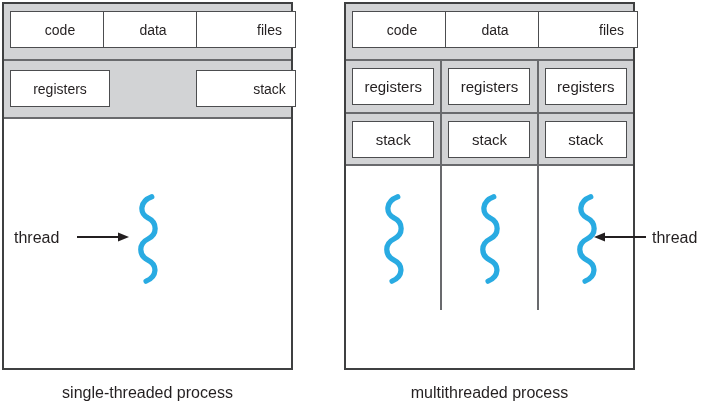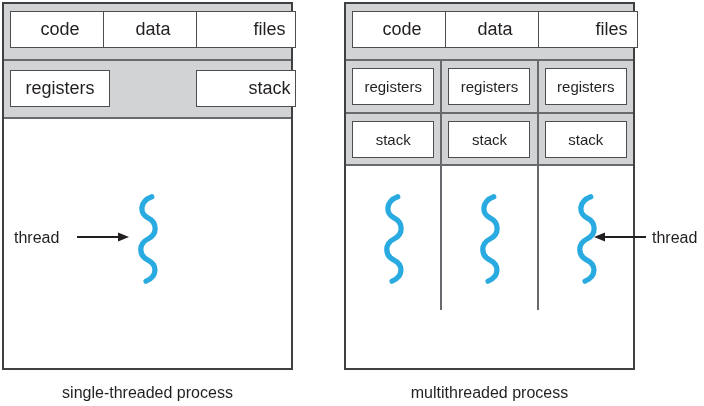--- a/index.html
+++ b/index.html
@@ -44,21 +44,21 @@
   .mbox {
     position: absolute;
     top: 7px;
     width: 100px;
     height: 37px;
     background: #ffffff;
     border: 1.5px solid var(--box-border);
     display: flex;
     align-items: center;
     justify-content: center;
-    font-size: 18px;
+    font-size: 14px;
     color: var(--text);
   }
   .mbox.p1 { left: 6px; }
   .mbox.p2 { left: 99px; }
   .mbox.p3 { left: 192px; padding-left: 47px; }
 
   .reg-row {
     position: relative;
     height: 58px;
     background: var(--panel-gray);

